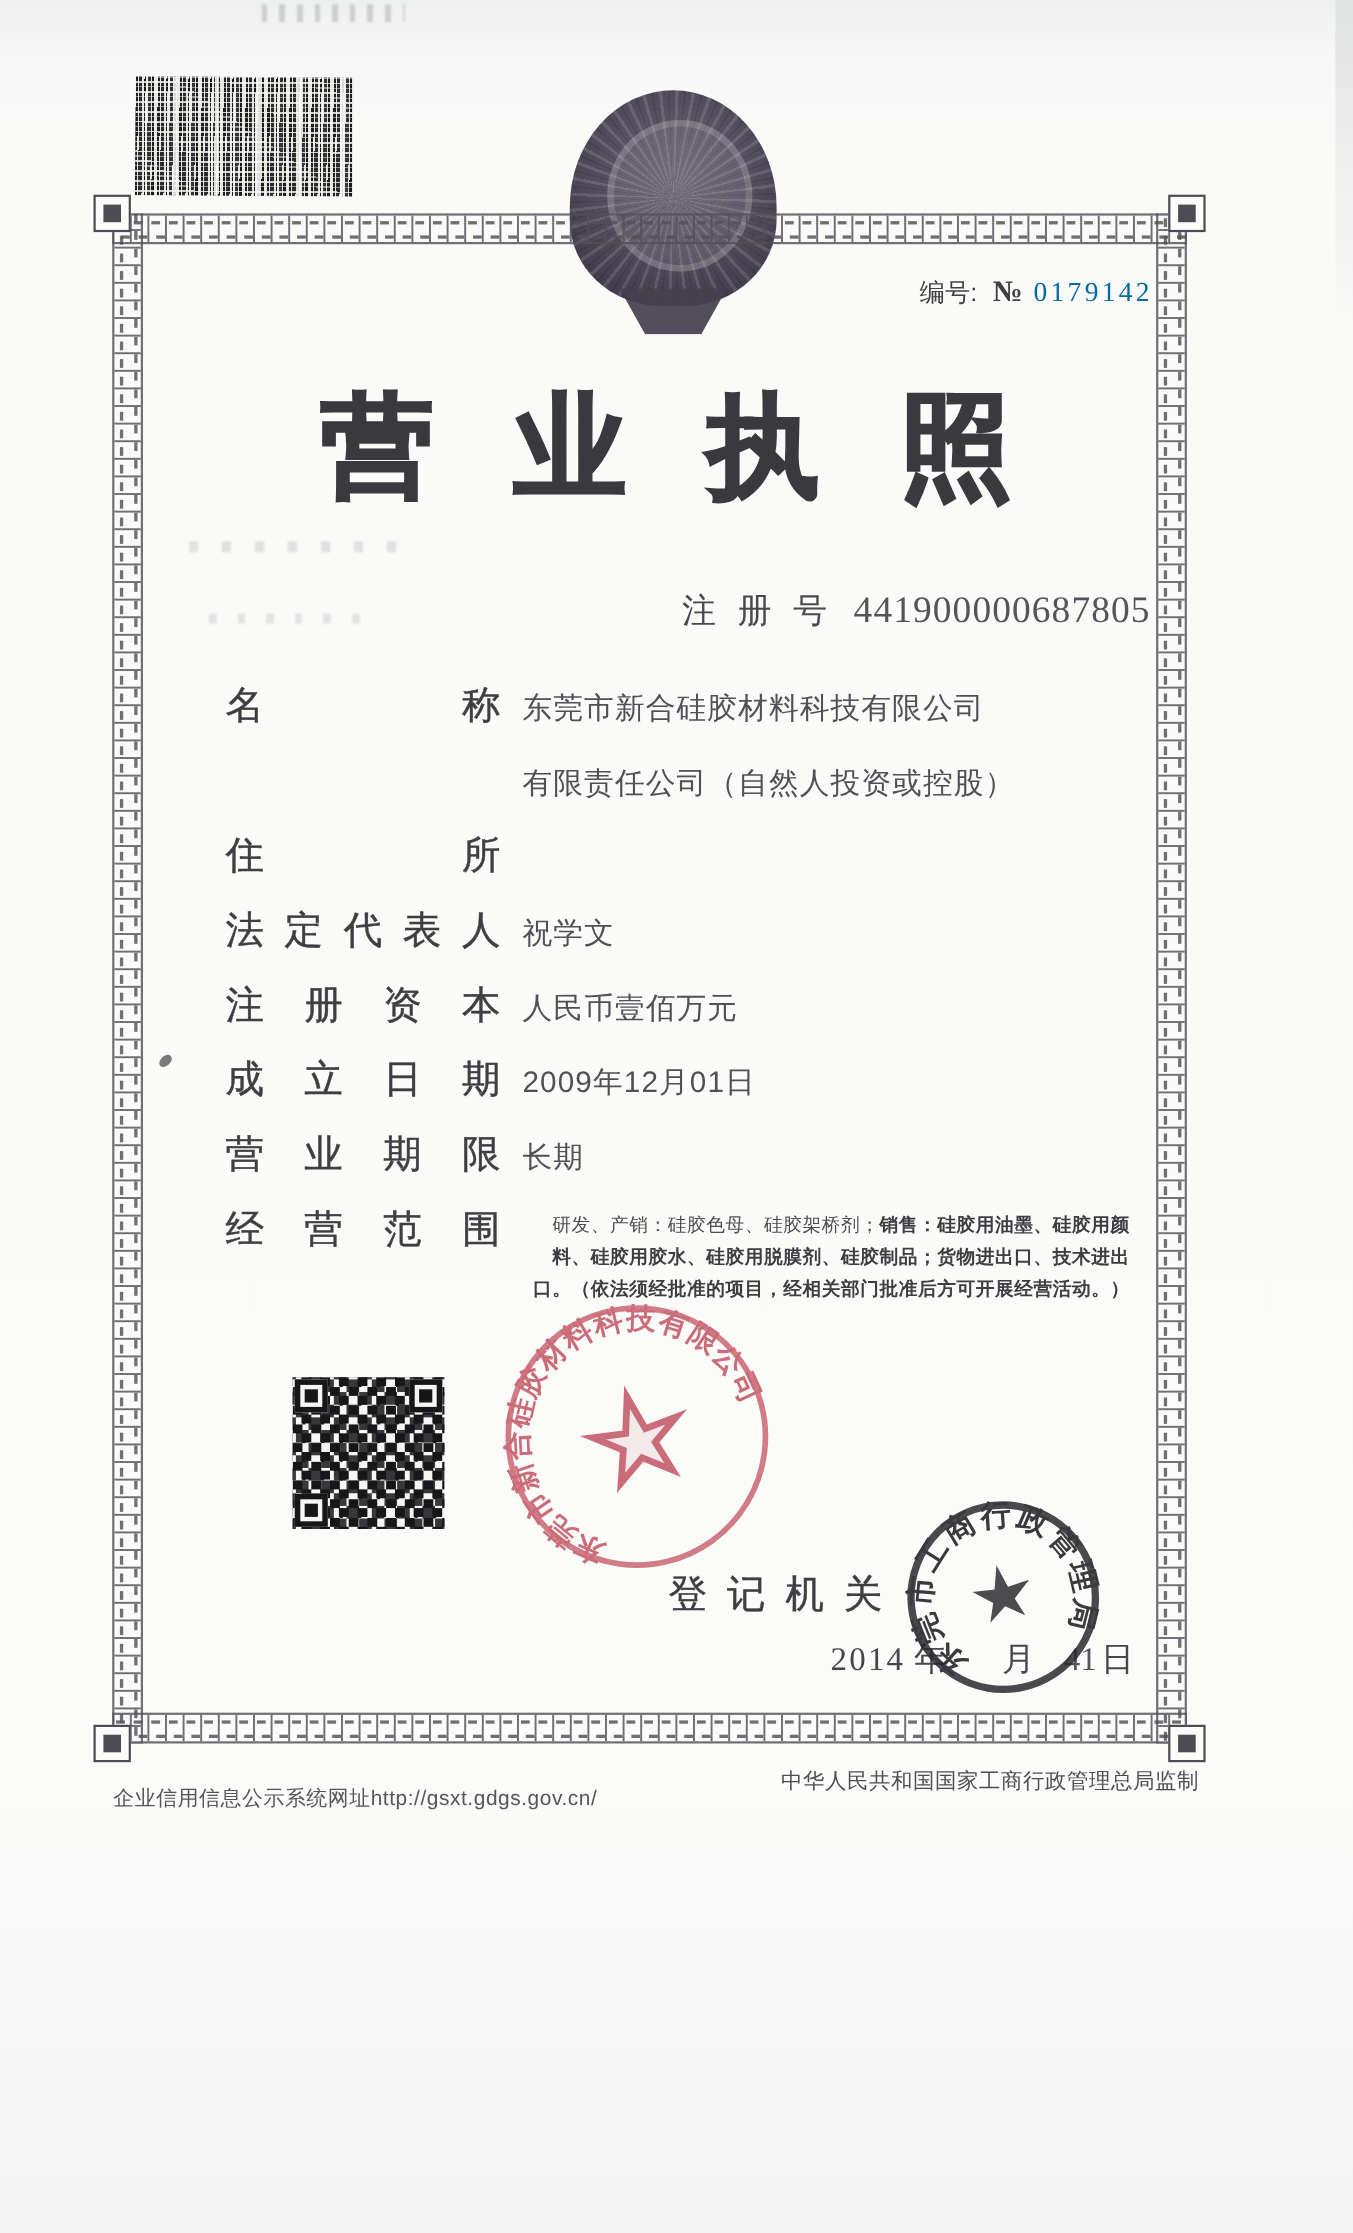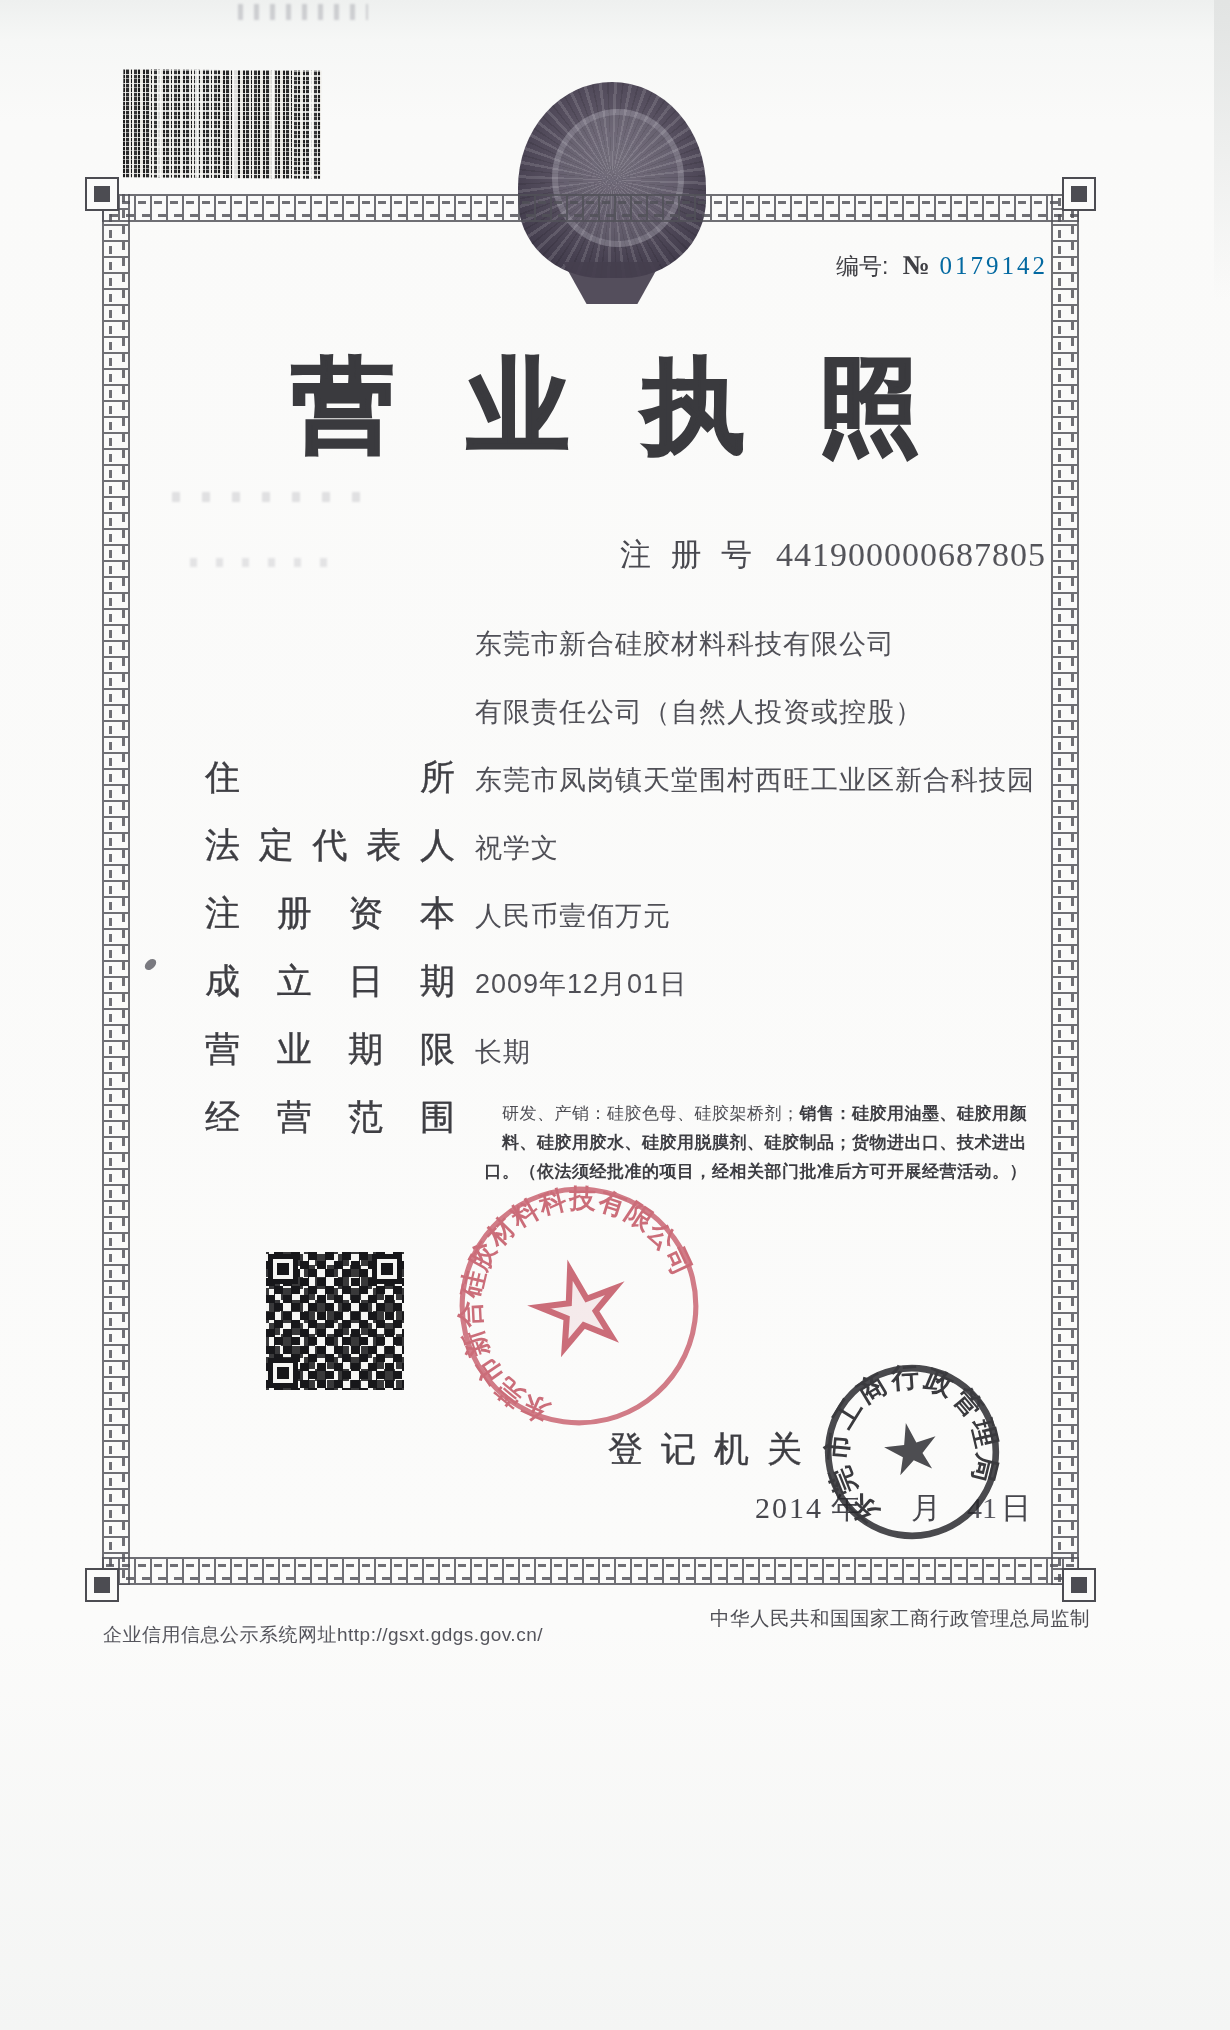--- a/index.html
+++ b/index.html
@@ -136,28 +136,28 @@
 </div>
 
 <div class="title">营 业 执 照</div>
 
 <div class="regline">
   <span class="lab">注 册 号</span><span class="num">441900000687805</span>
 </div>
 
 <div class="fields">
   <div class="frow">
+    <div class="flabel">名 称</div>
     <div class="fvalue">东莞市新合硅胶材料科技有限公司</div>
   </div>
   <div class="frow">
     <div class="fvalue">有限责任公司（自然人投资或控股）</div>
   </div>
   <div class="frow">
     <div class="flabel">住 所</div>
-    <div class="fvalue">东莞市凤岗镇天堂围村西旺工业区新合科技园</div>
   </div>
   <div class="frow">
     <div class="flabel">法 定 代 表 人</div>
     <div class="fvalue">祝学文</div>
   </div>
   <div class="frow">
     <div class="flabel">注 册 资 本</div>
     <div class="fvalue">人民币壹佰万元</div>
   </div>
   <div class="frow">

